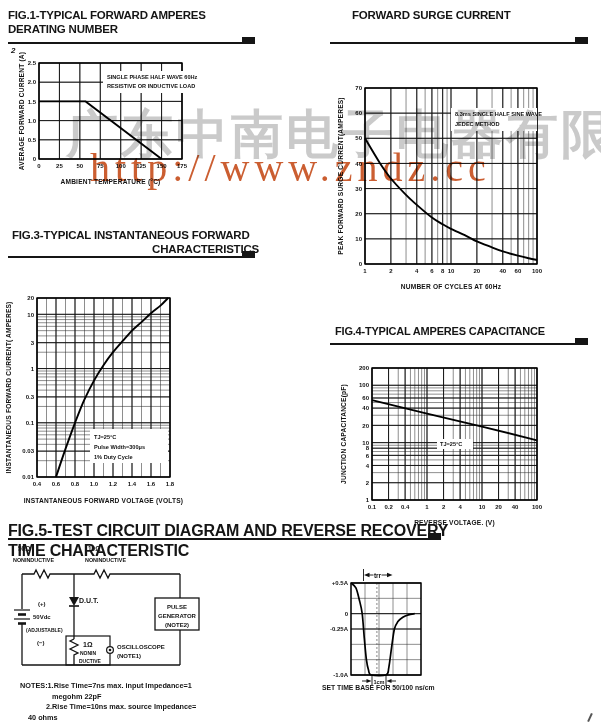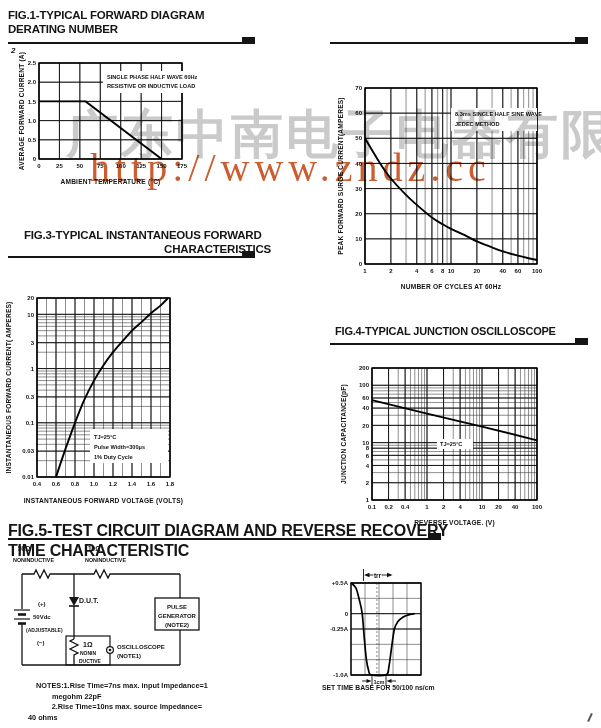--- a/index.html
+++ b/index.html
@@ -12,55 +12,56 @@
   .rule{position:absolute;height:2px;background:#151515;}
   .rule .sq{position:absolute;right:0;top:-5px;width:13px;height:7px;background:#151515;}
   svg.chart,svg.overlay,svg.circuit{position:absolute;overflow:visible;}
   svg text{fill:#111;font-weight:700;font-family:"Liberation Sans",sans-serif;}
   .wm{position:absolute;pointer-events:none;mix-blend-mode:multiply;white-space:nowrap;z-index:9;}
   .wm1{left:66px;top:100px;font-size:52px;font-weight:700;letter-spacing:3px;color:#bdbdbd;
        font-family:"DejaVu Sans",sans-serif;opacity:.8;}
   .wm2{left:90px;top:144px;font-size:40px;letter-spacing:5px;color:#c2410c;
        font-family:"Liberation Serif",serif;opacity:.85;}
   .notes{position:absolute;left:20px;top:681px;font-size:7.3px;font-weight:700;line-height:10.5px;color:#151515;}
-  .notes .l1{margin-left:16px;} .notes .l2{margin-left:32px;} .notes .l3{margin-left:26px;text-align:center;} .notes .l4{margin-left:8px;}
+  .notes .l1{margin-left:0;} .notes .l2{margin-left:32px;} .notes .l3{margin-left:26px;text-align:center;} .notes .l4{margin-left:8px;}
   .caption{position:absolute;left:322px;top:684px;font-size:6.8px;font-weight:700;color:#151515;}
   .artifact2{position:absolute;left:11px;top:46px;font-size:8px;font-weight:700;font-style:italic;}
   .corner-mark{position:absolute;left:589px;top:713px;width:2px;height:9px;background:#555;transform:rotate(25deg);}
 </style>
 </head>
 <body>
 
 <div class="page">
 
   <div class="abs fig-title" style="left:8px;top:8px;width:250px">
-    <div>FIG.1-TYPICAL FORWARD DIAGRAM</div>
+    <div>FIG.1-TYPICAL FORWARD AMPERES</div>
     <div>DERATING NUMBER</div>
   </div>
   <div class="rule" style="left:8px;top:42px;width:247px">
       <span class="sq"></span>
     </div>
   <div class="artifact2">2</div>
 
   <div class="abs fig-title" style="left:352px;top:8px;width:240px">
+    <div>FORWARD SURGE CURRENT</div>
   </div>
   <div class="rule" style="left:330px;top:42px;width:258px">
       <span class="sq"></span>
     </div>
 
-  <div class="abs fig-title" style="left:24px;top:228px;width:247px">
+  <div class="abs fig-title" style="left:12px;top:228px;width:247px">
     <div>FIG.3-TYPICAL INSTANTANEOUS FORWARD</div>
     <div class="center">CHARACTERISTICS</div>
   </div>
   <div class="rule" style="left:8px;top:256px;width:247px">
       <span class="sq"></span>
     </div>
 
   <div class="abs fig-title" style="left:335px;top:325px;width:256px;font-size:11px">
-    <div>FIG.4-TYPICAL JUNCTION OSCILLOSCOPE</div>
+    <div>FIG.4-TYPICAL AMPERES CAPACITANCE</div>
   </div>
   <div class="rule" style="left:330px;top:343px;width:258px">
       <span class="sq"></span>
     </div>
 
   <div class="abs fig-title small" style="left:8px;top:521px;width:440px">
     <div>FIG.5-TEST CIRCUIT DIAGRAM AND REVERSE RECOVERY TIME CHARACTERISTIC</div>
   </div>
   <div class="rule" style="left:8px;top:538px;width:433px">
       <span class="sq"></span>

